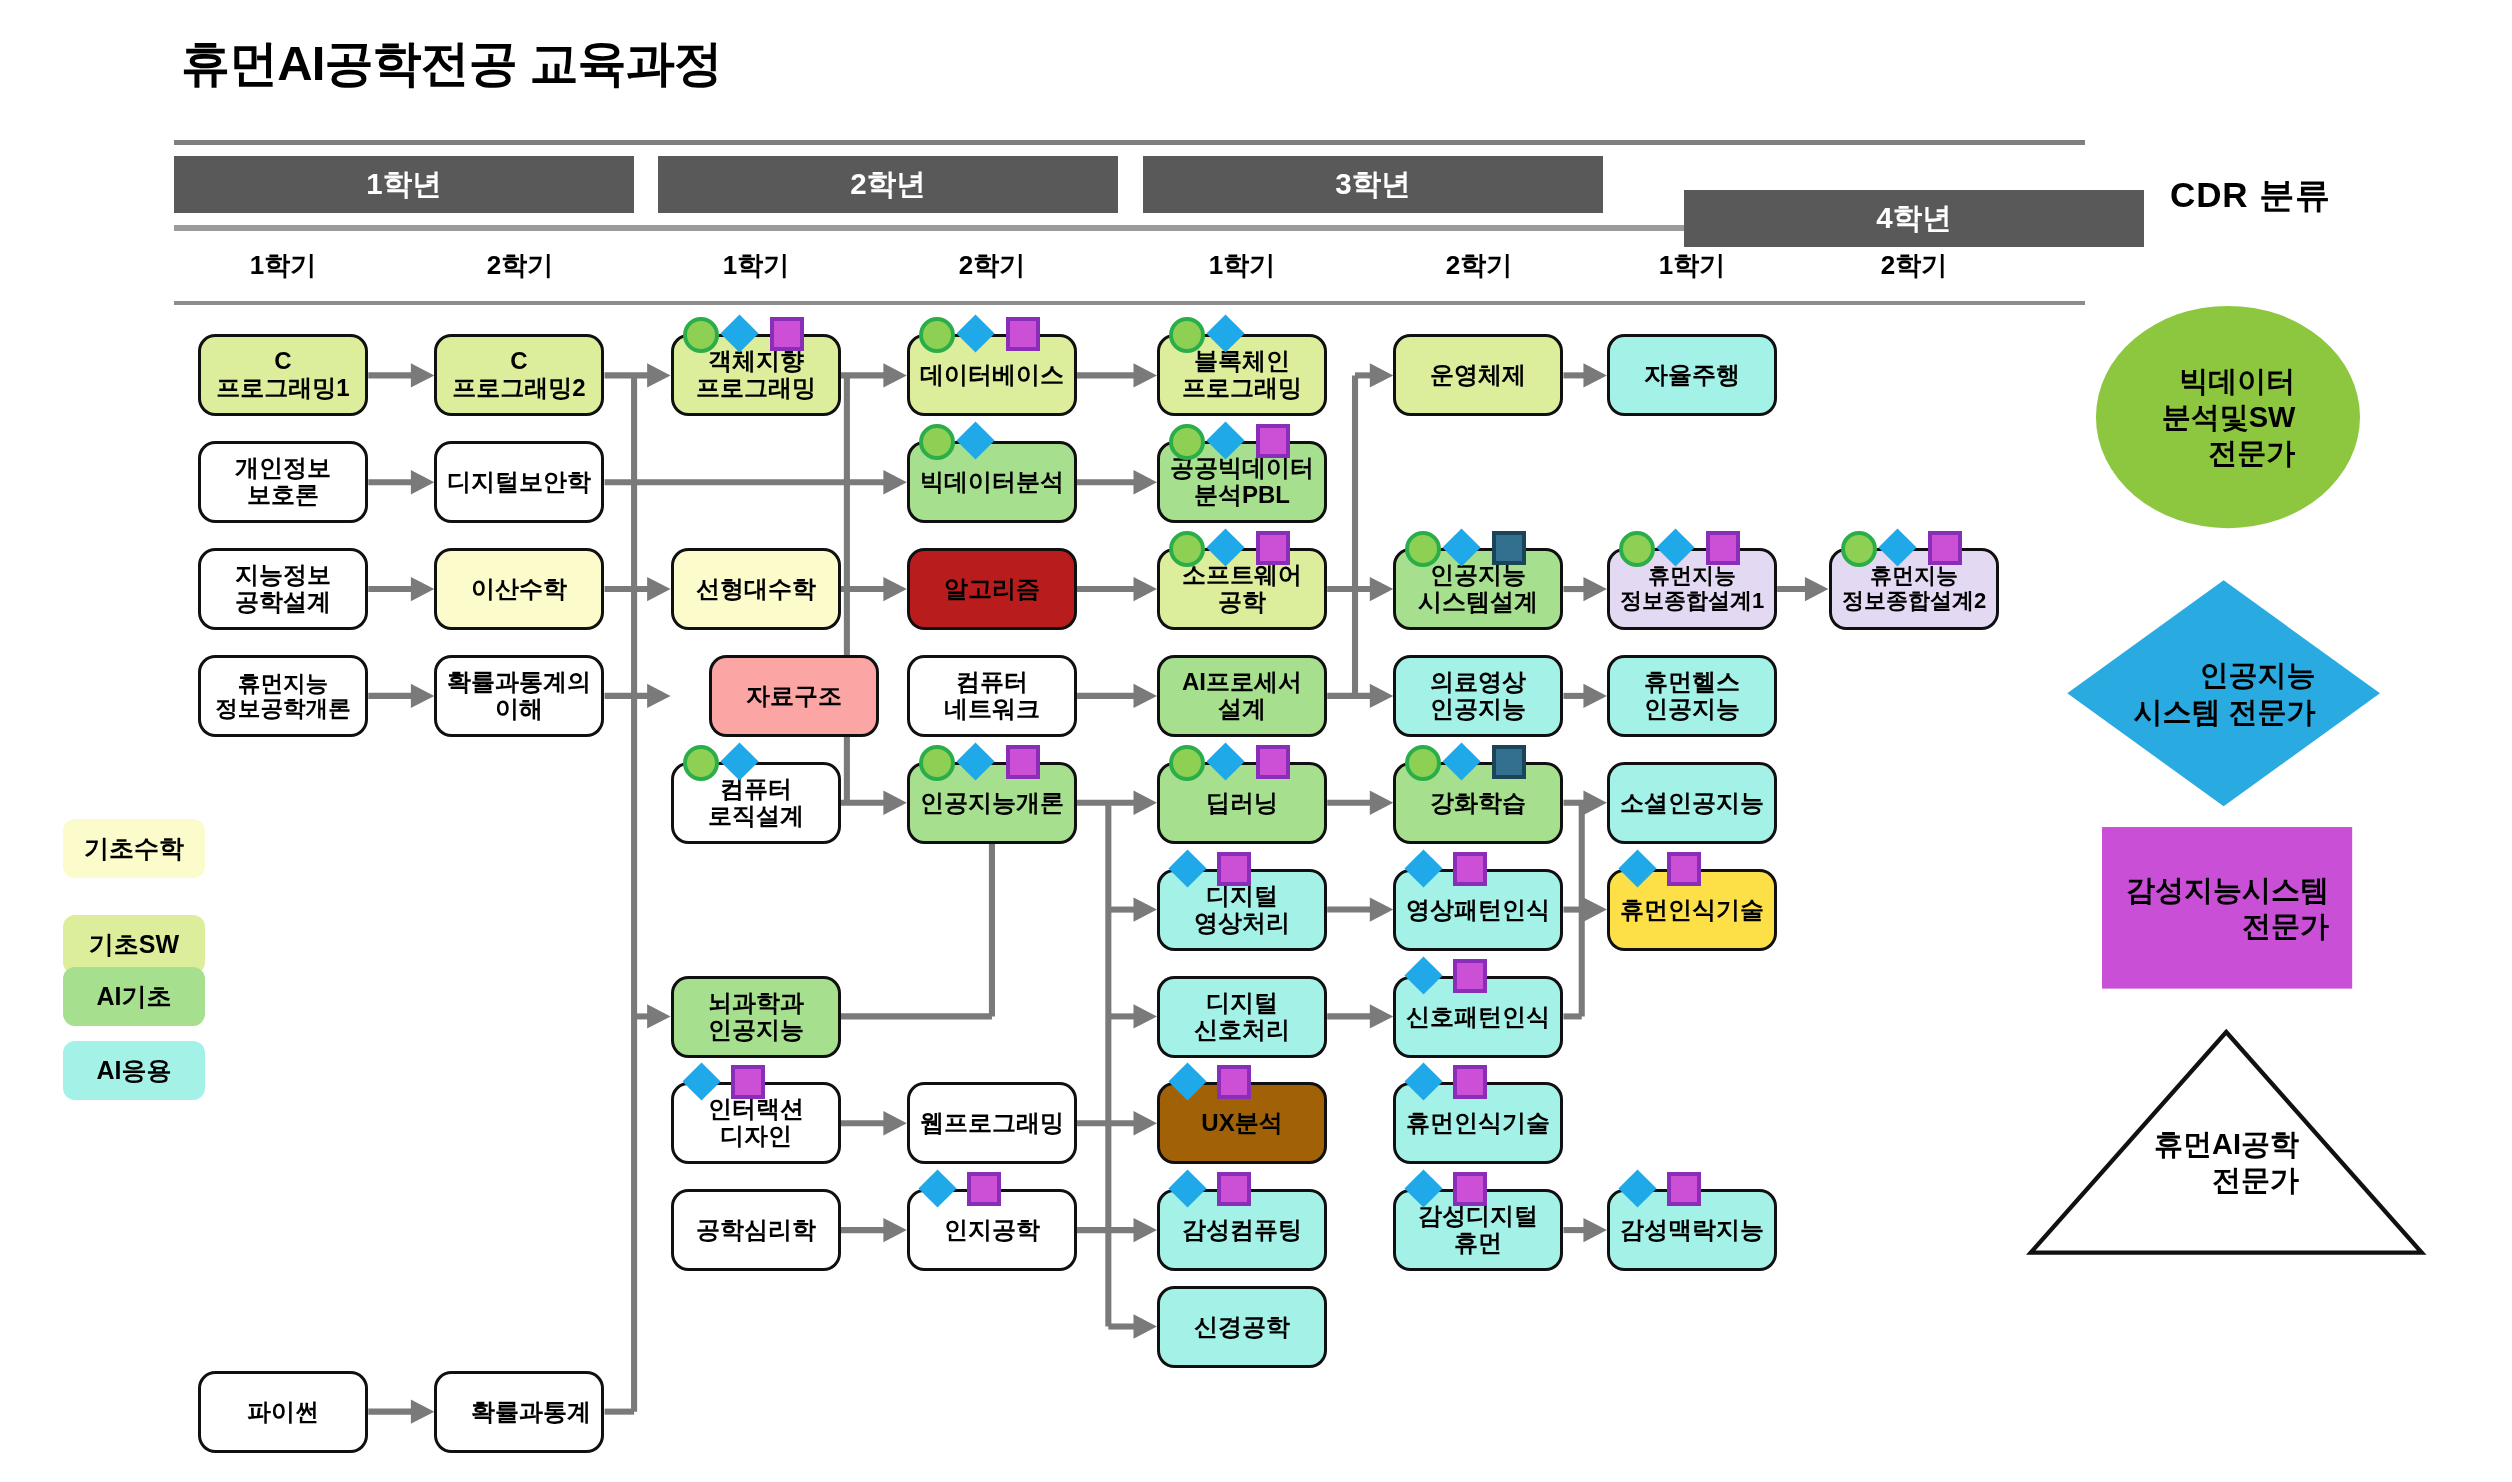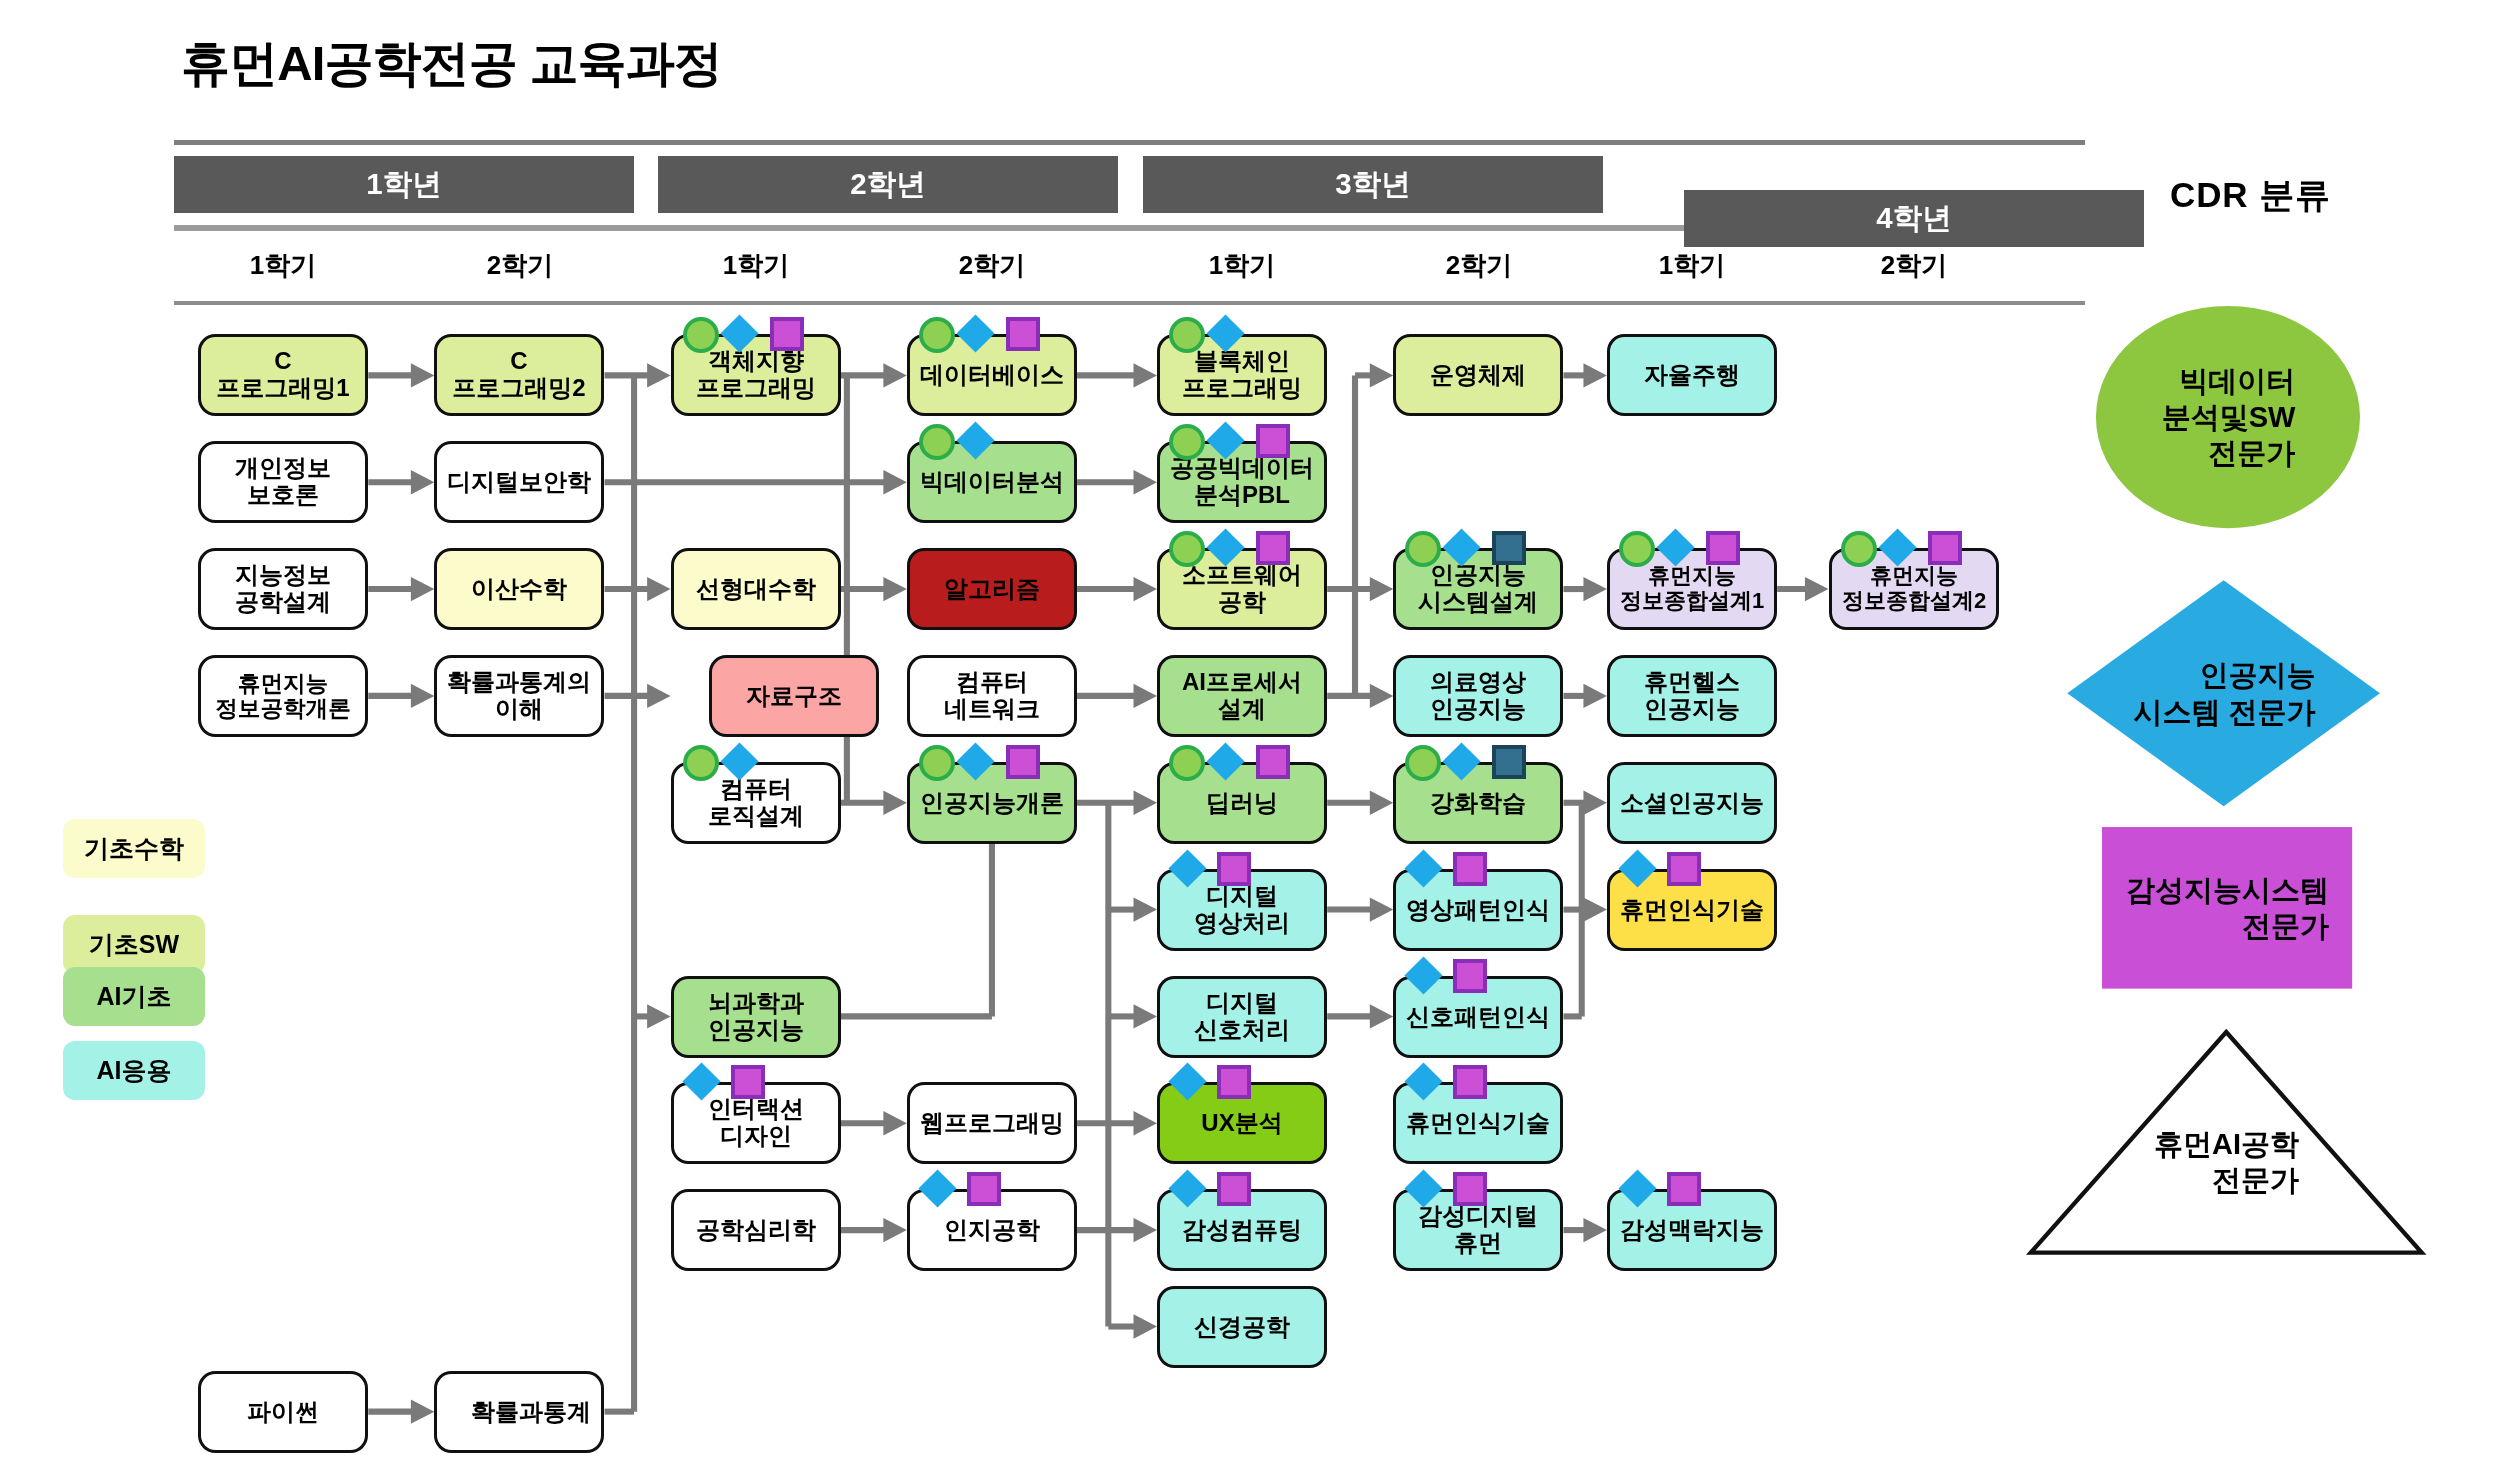--- a/index.html
+++ b/index.html
@@ -220,21 +220,21 @@
       <div class="course" style="left: 1393px; top: 869px; background: rgb(164, 242, 231);"><span class="icn icn-diamond" style="left: 14px;"></span><span class="icn icn-square" style="left: 57px;"></span><div>영상패턴인식</div></div>
       <div class="course" style="left: 1607px; top: 869px; background: #fde047;"><span class="icn icn-diamond" style="left: 14px;"></span><span class="icn icn-square" style="left: 57px;"></span><div>휴먼인식기술</div></div>
       <div class="course" style="left: 671px; top: 976px; background: rgb(166, 223, 142);"><div>뇌과학과
 인공지능</div></div>
       <div class="course" style="left: 1157px; top: 976px; background: rgb(164, 242, 231);"><div>디지털
 신호처리</div></div>
       <div class="course" style="left: 1393px; top: 976px; background: rgb(164, 242, 231);"><span class="icn icn-diamond" style="left: 14px;"></span><span class="icn icn-square" style="left: 57px;"></span><div>신호패턴인식</div></div>
       <div class="course" style="left: 671px; top: 1082px; background: rgb(255, 255, 255);"><span class="icn icn-diamond" style="left: 14px;"></span><span class="icn icn-square" style="left: 57px;"></span><div>인터랙션
 디자인</div></div>
       <div class="course" style="left: 907px; top: 1082px; background: rgb(255, 255, 255);"><div>웹프로그래밍</div></div>
-      <div class="course" style="left: 1157px; top: 1082px; background: #84cc16; justify-content: center;"><span class="icn icn-diamond" style="left: 14px;"></span><span class="icn icn-square" style="left: 57px;"></span><div>UX분석</div></div>
+      <div class="course" style="left: 1157px; top: 1082px; background: #a16207; justify-content: center;"><span class="icn icn-diamond" style="left: 14px;"></span><span class="icn icn-square" style="left: 57px;"></span><div>UX분석</div></div>
       <div class="course" style="left: 1393px; top: 1082px; background: rgb(164, 242, 231);"><span class="icn icn-diamond" style="left: 14px;"></span><span class="icn icn-square" style="left: 57px;"></span><div>휴먼인식기술</div></div>
       <div class="course" style="left: 671px; top: 1189px; background: rgb(255, 255, 255);"><div>공학심리학</div></div>
       <div class="course" style="left: 907px; top: 1189px; background: rgb(255, 255, 255); font-family: Liberation Serif, serif;"><span class="icn icn-diamond" style="left: 14px;"></span><span class="icn icn-square" style="left: 57px;"></span><div>인지공학</div></div>
       <div class="course" style="left: 1157px; top: 1189px; background: rgb(164, 242, 231);"><span class="icn icn-diamond" style="left: 14px;"></span><span class="icn icn-square" style="left: 57px;"></span><div>감성컴퓨팅</div></div>
       <div class="course" style="left: 1393px; top: 1189px; background: rgb(164, 242, 231);"><span class="icn icn-diamond" style="left: 14px;"></span><span class="icn icn-square" style="left: 57px;"></span><div>감성디지털
 휴먼</div></div>
       <div class="course" style="left: 1607px; top: 1189px; background: rgb(164, 242, 231);"><span class="icn icn-diamond" style="left: 14px;"></span><span class="icn icn-square" style="left: 57px;"></span><div>감성맥락지능</div></div>
       <div class="course" style="left: 1157px; top: 1286px; background: rgb(164, 242, 231);"><div>신경공학</div></div>
       <div class="course" style="left: 198px; top: 1371px; background: rgb(255, 255, 255);"><div>파이썬</div></div>
       <div class="course" style="left: 434px; top: 1371px; background: rgb(255, 255, 255); padding-left: 24px;"><div>확률과통계</div></div>

